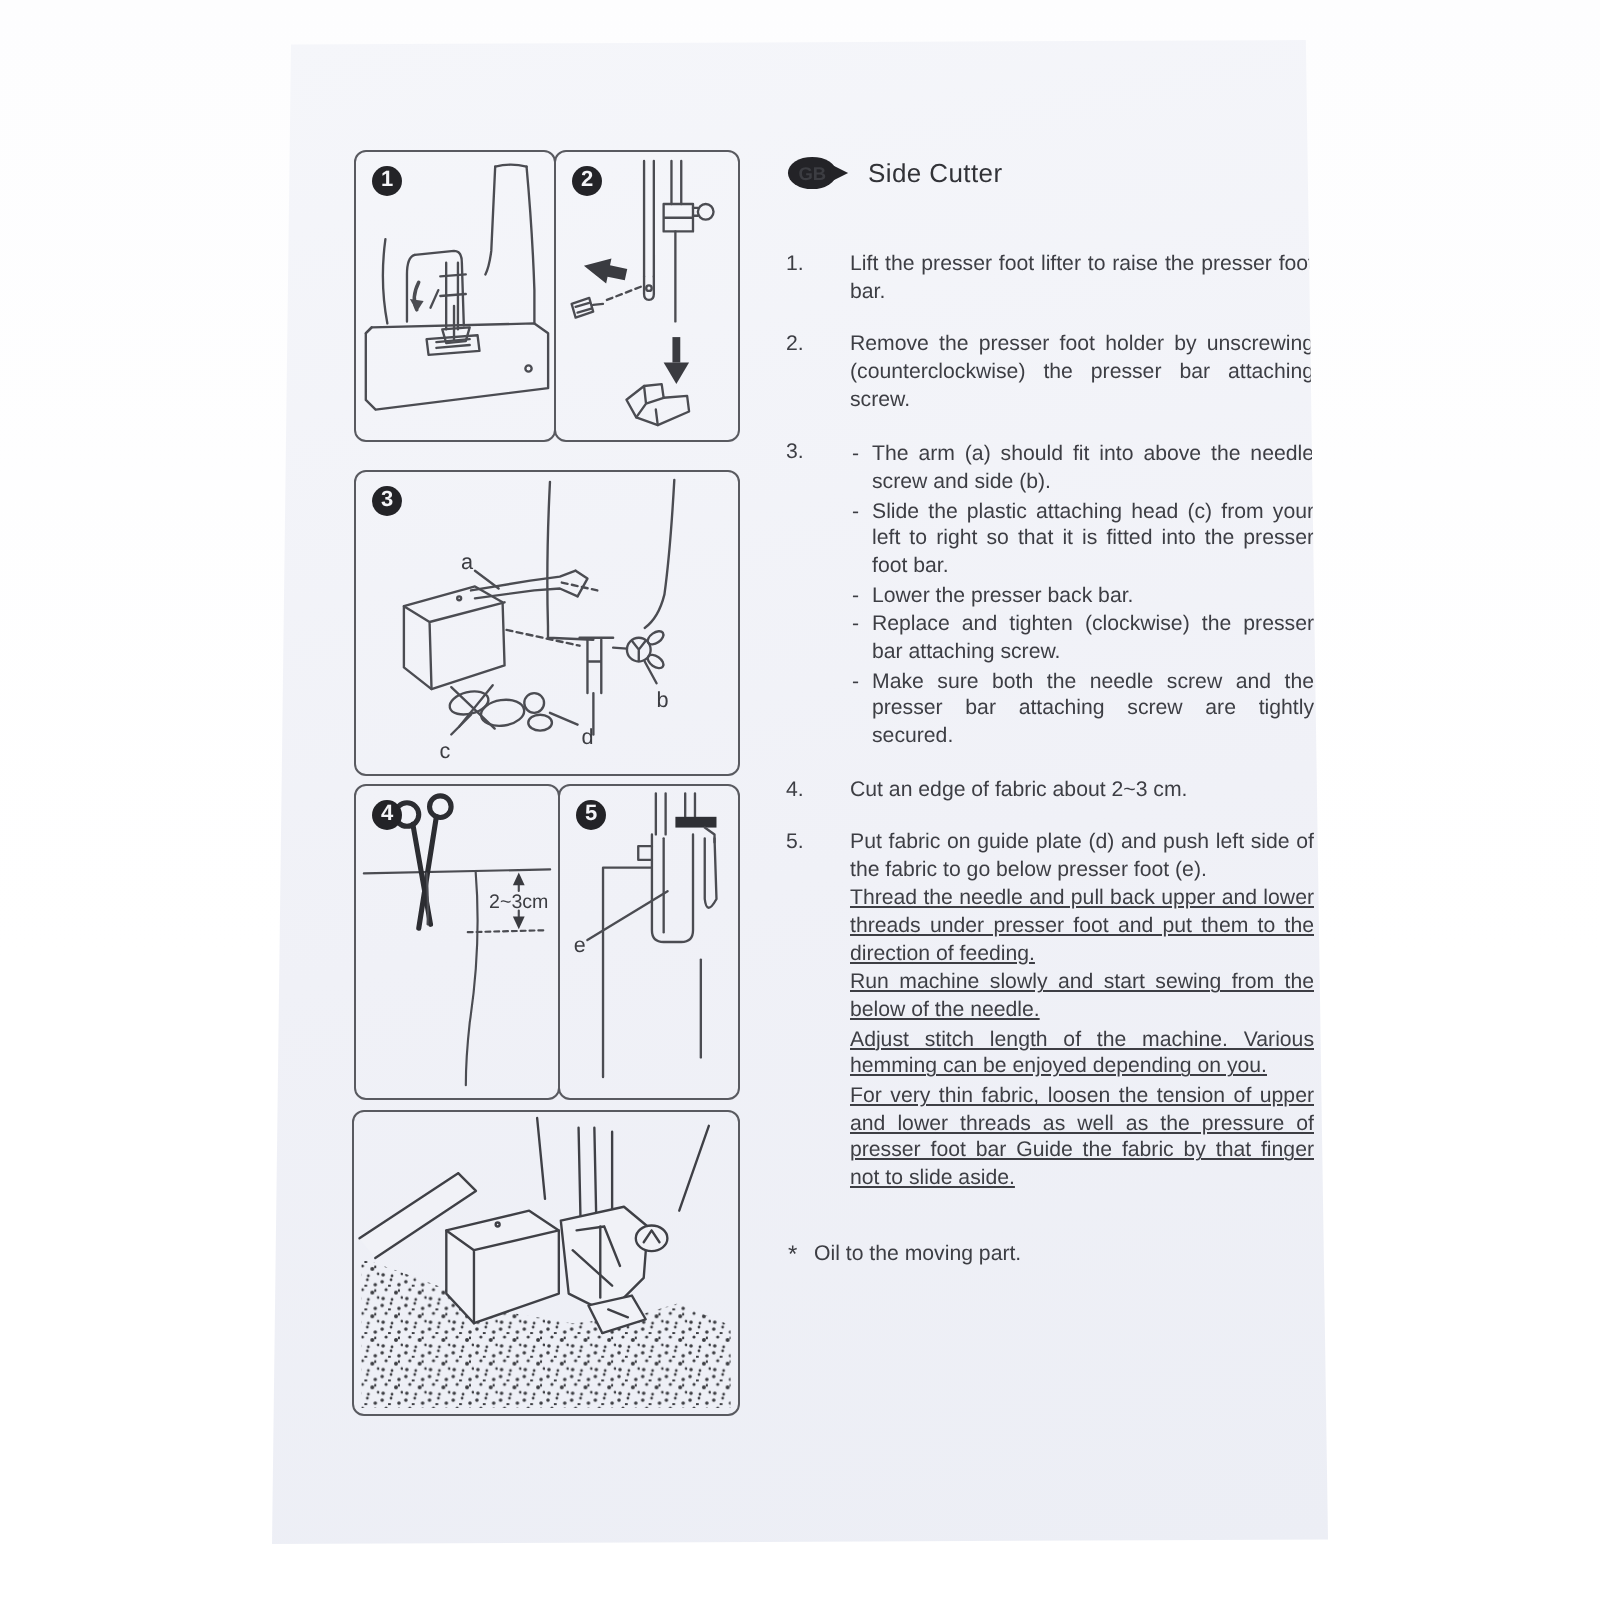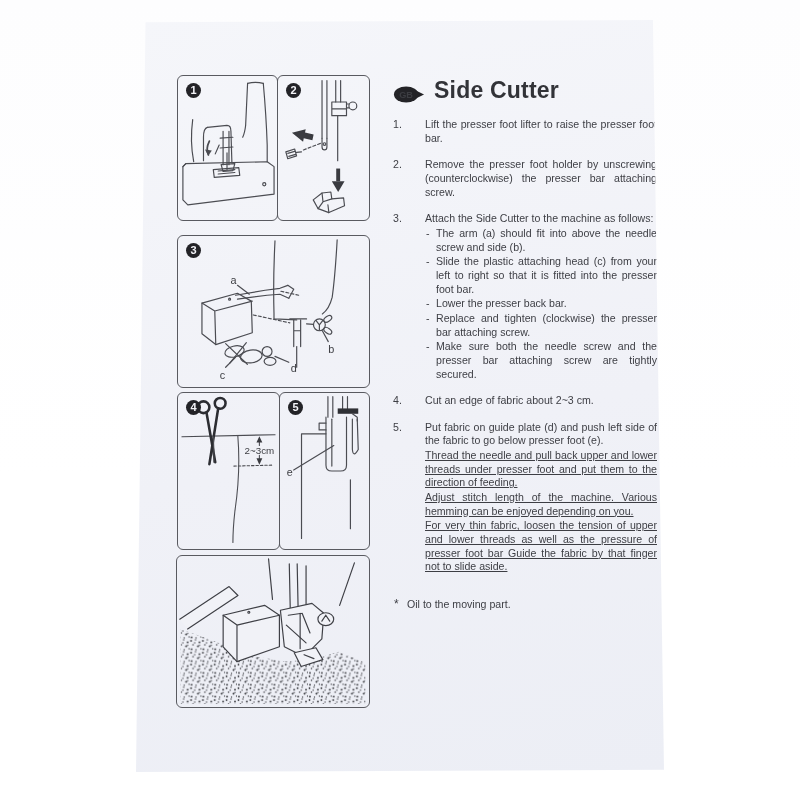--- a/index.html
+++ b/index.html
@@ -19,22 +19,22 @@
   .p4 { left:41px;  top:372px; width:103px; height:158px; }
   .p5 { left:143px; top:372px; width:91px;  height:158px; }
   .p6 { left:40px;  top:535px; width:194px; height:153px; }
   .num { position:absolute; top:7px; left:8px; width:15px; height:15px; z-index:2;
          background:#232327; color:#f4f4f8; border-radius:50%;
          font-size:11px; font-weight:bold; line-height:1;
          display:flex; align-items:center; justify-content:center; }
   svg text { font-family:"Liberation Sans", sans-serif; fill:#3c3d42; }
   
   .text-col { position:absolute; left:257px; top:57px; width:264px; }
-  .title-row { display:flex; align-items:flex-end; gap:8px; margin-bottom:14px; }
-  .title-row h1 { font-size:23px; font-weight:bold; color:#323338; letter-spacing:0.2px; }
+  .title-row { display:flex; align-items:center; gap:8px; margin-bottom:30px; }
+  .title-row h1 { font-size:13px; font-weight:normal; color:#323338; letter-spacing:0.2px; }
   .gb-badge { flex:none; width:33px; height:19px; }
   .step { display:flex; font-size:10.6px; line-height:1.29; margin-bottom:13px; }
   .step .n { flex:none; width:14px; }
   .step .body { flex:1; text-align:justify;margin-left:18px; }
   .sub { display:flex; margin-top:1px; }
   .sub .dash { flex:none; width:11px; padding-left:1px; }
   .sub .subtext { flex:1; text-align:justify; }
   .para { margin-top:1px; text-align:justify;text-decoration:underline; }
   .footnote { display:flex; font-size:10.6px; margin-top:24px; }
   .footnote .star { flex:none; width:14px; padding-left:1px; font-size:12px; line-height:1.1; }
@@ -235,21 +235,20 @@
       </div>
 
       <div class="step">
         <span class="n">2.</span>
         <div class="body">Remove the presser foot holder by unscrewing (counterclockwise) the presser bar attaching screw.</div>
       </div>
 
       <div class="step">
         <span class="n">3.</span>
         <div class="body">
-          <div>Attach the Side Cutter to the machine as follows:</div>
           <div class="sub">
             <span class="dash">-</span>
             <span class="subtext">The arm (a) should fit into above the needle screw and side (b).</span>
           </div>
           <div class="sub">
             <span class="dash">-</span>
             <span class="subtext">Slide the plastic attaching head (c) from your left to right so that it is fitted into the presser foot bar.</span>
           </div>
           <div class="sub">
             <span class="dash">-</span>
@@ -269,20 +268,21 @@
       <div class="step">
         <span class="n">4.</span>
         <div class="body">Cut an edge of fabric about 2~3 cm.</div>
       </div>
 
       <div class="step">
         <span class="n">5.</span>
         <div class="body">
           <div>Put fabric on guide plate (d) and push left side of the fabric to go below presser foot (e).</div>
           <div class="para">Thread the needle and pull back upper and lower threads under presser foot and put them to the direction of feeding.</div>
+          <div class="para">Run machine slowly and start sewing from the below of the needle.</div>
           <div class="para">Adjust stitch length of the machine. Various hemming can be enjoyed depending on you.</div>
           <div class="para">For very thin fabric, loosen the tension of upper and lower threads as well as the pressure of presser foot bar Guide the fabric by that finger not to slide aside.</div>
         </div>
       </div>
 
       <div class="footnote">
         <span class="star">*</span>
         <span>Oil to the moving part.</span>
       </div>
 

